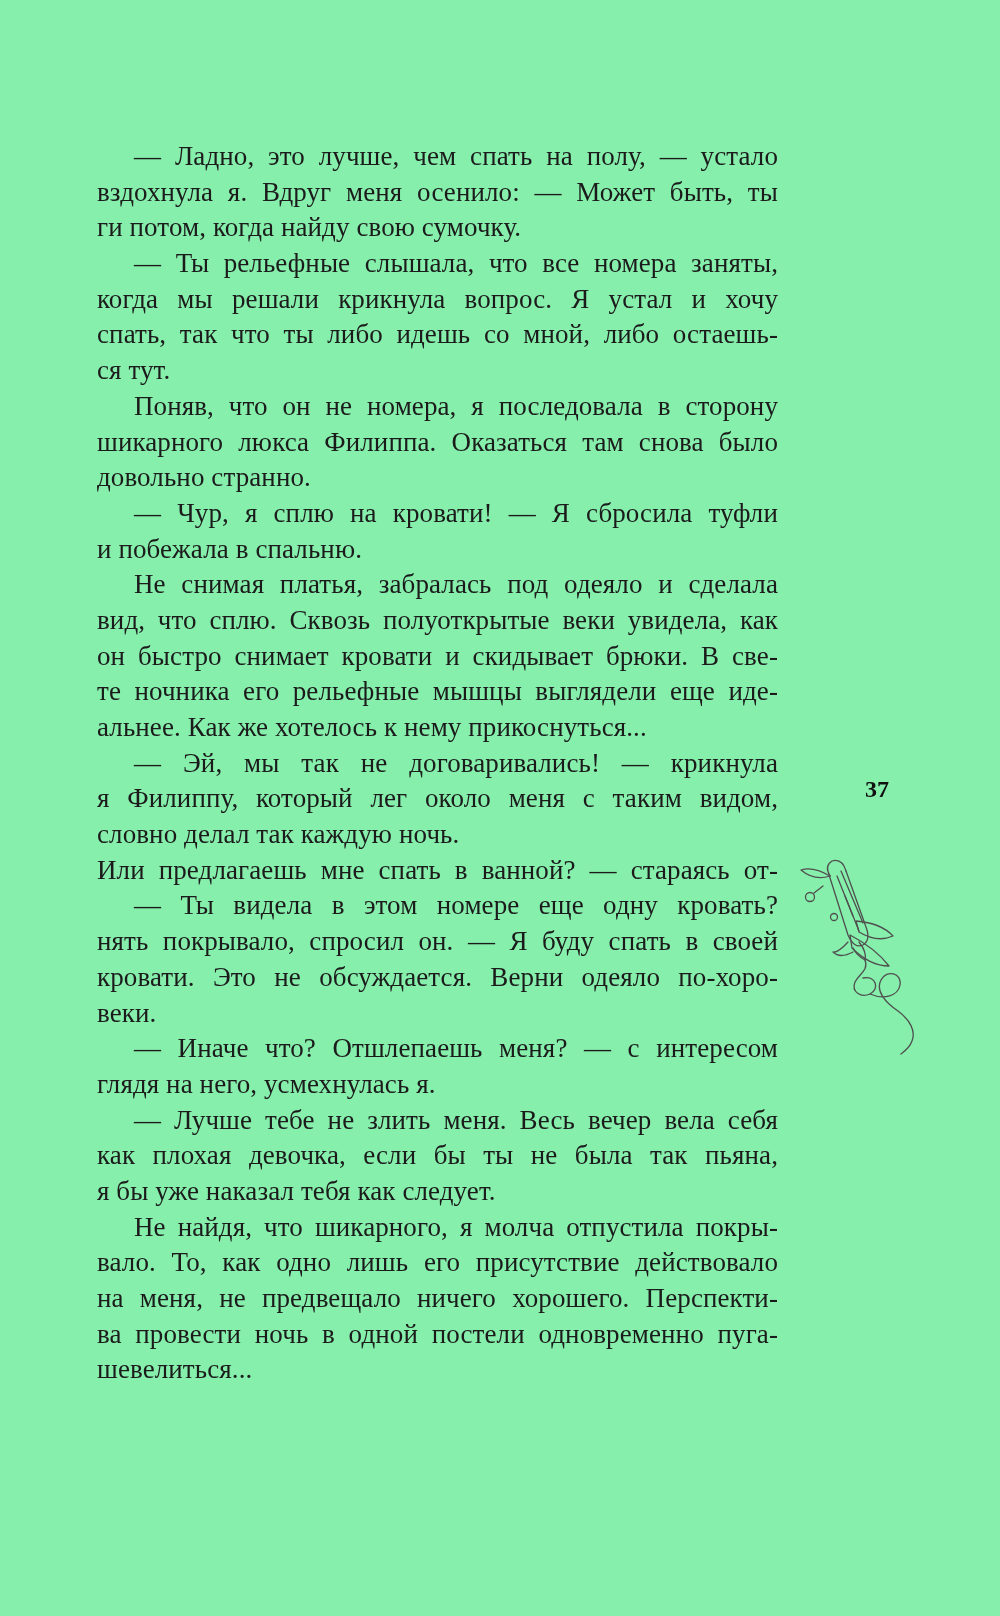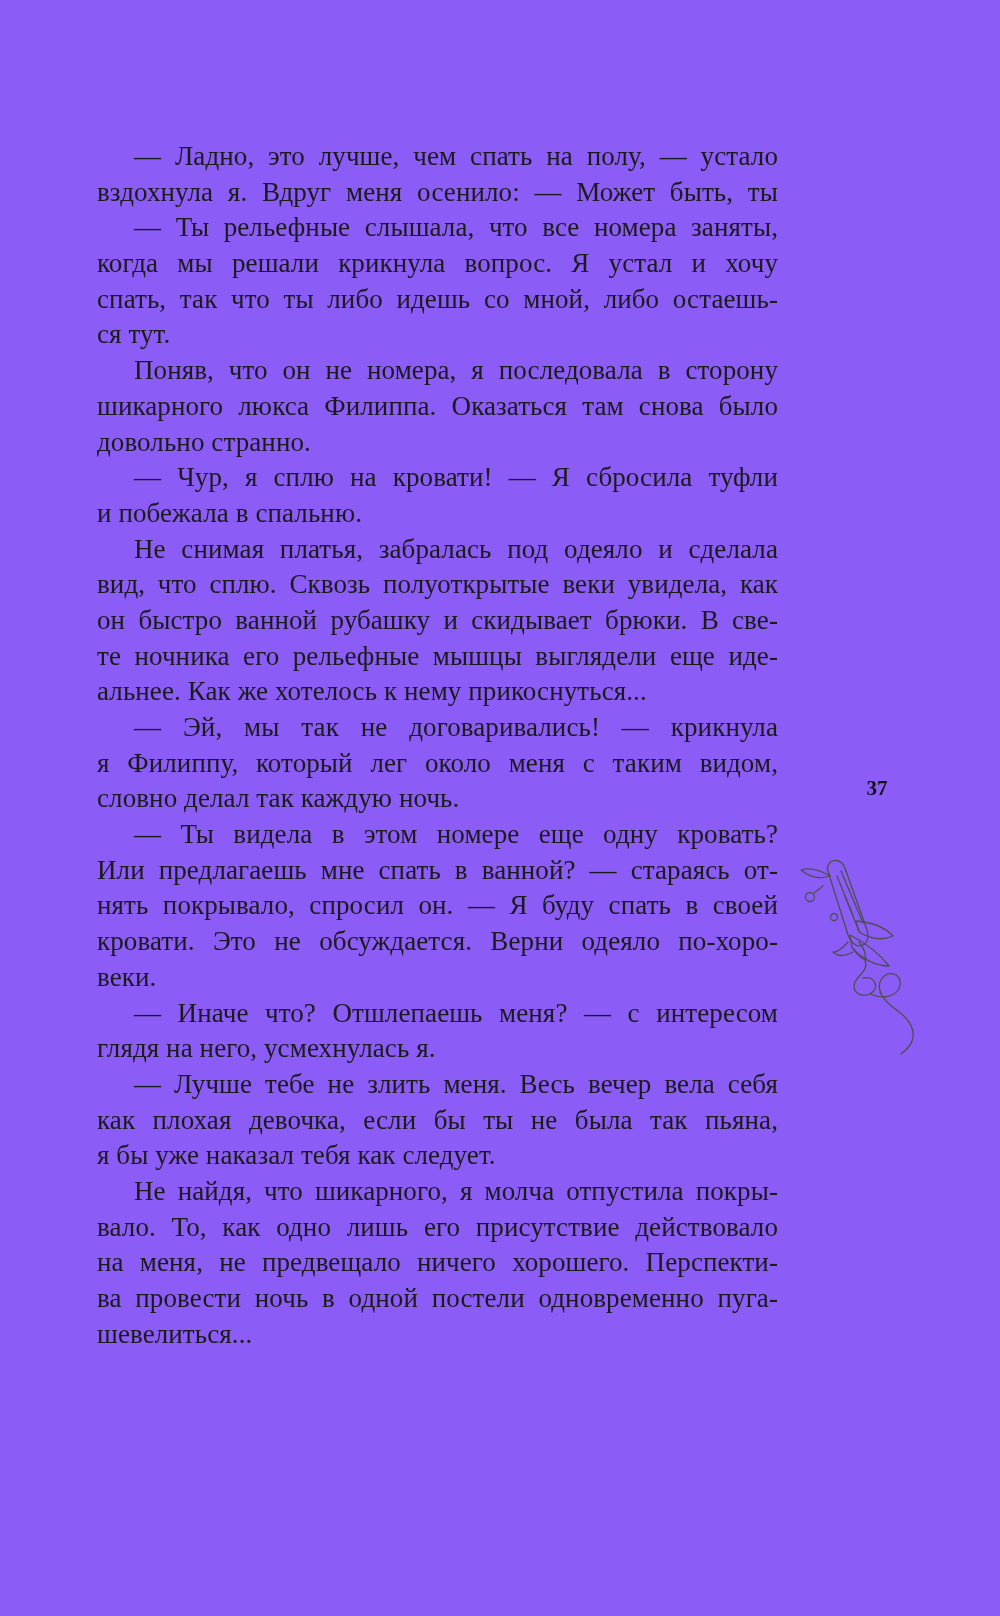--- a/index.html
+++ b/index.html
@@ -3,21 +3,21 @@
 <meta charset="utf-8">
 <style>
   html,body { margin:0; padding:0; }
   body {
     width:1000px; height:1616px;
     background:#ffffff;
     position:relative;
     font-family:"Liberation Serif", serif;
     overflow:hidden;
   }
-  .page { position:absolute; inset:0; background:#8b5cf6; }
+  .page { position:absolute; inset:0; background:#86efac; }
 
   .text-block {
     position:absolute;
     left:97px; top:139px;
     width:681px;
   }
   .line {
     font-size:27px;
     line-height:35.7px;
     height:35.7px;
@@ -27,59 +27,60 @@
     letter-spacing:0.1px;
   }
   .line.last { text-align-last:left; }
   .line.indent { text-indent:37px; }
 
   .page-number {
     position:absolute;
     left:843px; top:776px;
     width:68px;
     text-align:center;
-    font-size:21px;
+    font-size:24px;
     font-weight:bold;
     color:#111111;
   }
 
   .doodle {
     position:absolute;
     left:793px; top:824px;
     width:132px; height:232px;
   }
   .doodle svg { display:block; }
 </style>
 </head>
 <body>
 
 <div class="page">
 
   <div class="text-block">
       <div class="line indent">— Ладно, это лучше, чем спать на полу, — устало</div>
       <div class="line">вздохнула я. Вдруг меня осенило: — Может быть, ты</div>
+      <div class="line last">ги потом, когда найду свою сумочку.</div>
       <div class="line indent">— Ты рельефные слышала, что все номера заняты,</div>
       <div class="line">когда мы решали крикнула вопрос. Я устал и хочу</div>
       <div class="line">спать, так что ты либо идешь со мной, либо остаешь-</div>
       <div class="line last">ся тут.</div>
       <div class="line indent">Поняв, что он не номера, я последовала в сторону</div>
       <div class="line">шикарного люкса Филиппа. Оказаться там снова было</div>
       <div class="line last">довольно странно.</div>
       <div class="line indent">— Чур, я сплю на кровати! — Я сбросила туфли</div>
       <div class="line last">и побежала в спальню.</div>
       <div class="line indent">Не снимая платья, забралась под одеяло и сделала</div>
       <div class="line">вид, что сплю. Сквозь полуоткрытые веки увидела, как</div>
-      <div class="line">он быстро ванной рубашку и скидывает брюки. В све-</div>
+      <div class="line">он быстро снимает кровати и скидывает брюки. В све-</div>
       <div class="line">те ночника его рельефные мышцы выглядели еще иде-</div>
       <div class="line last">альнее. Как же хотелось к нему прикоснуться...</div>
       <div class="line indent">— Эй, мы так не договаривались! — крикнула</div>
       <div class="line">я Филиппу, который лег около меня с таким видом,</div>
       <div class="line last">словно делал так каждую ночь.</div>
+      <div class="line">Или предлагаешь мне спать в ванной? — стараясь от-</div>
       <div class="line indent">— Ты видела в этом номере еще одну кровать?</div>
-      <div class="line">Или предлагаешь мне спать в ванной? — стараясь от-</div>
       <div class="line">нять покрывало, спросил он. — Я буду спать в своей</div>
       <div class="line">кровати. Это не обсуждается. Верни одеяло по-хоро-</div>
       <div class="line last">веки.</div>
       <div class="line indent">— Иначе что? Отшлепаешь меня? — с интересом</div>
       <div class="line last">глядя на него, усмехнулась я.</div>
       <div class="line indent">— Лучше тебе не злить меня. Весь вечер вела себя</div>
       <div class="line">как плохая девочка, если бы ты не была так пьяна,</div>
       <div class="line last">я бы уже наказал тебя как следует.</div>
       <div class="line indent">Не найдя, что шикарного, я молча отпустила покры-</div>
       <div class="line">вало. То, как одно лишь его присутствие действовало</div>

